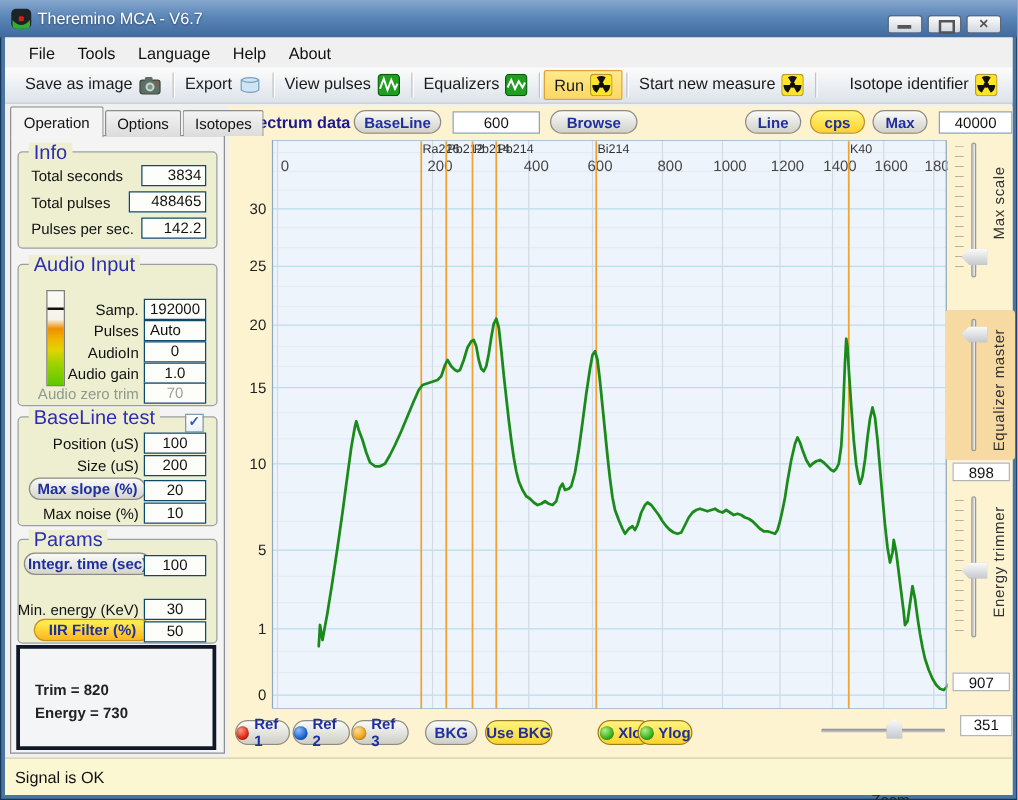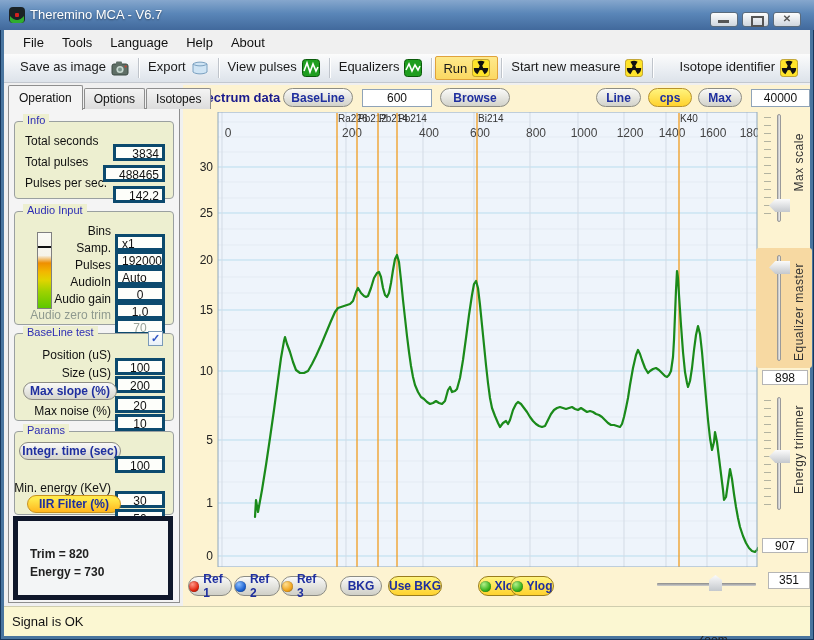--- a/index.html
+++ b/index.html
@@ -27,40 +27,40 @@
     border:1px solid #e0a23c;border-radius:2px;}
   .tb-spacer{flex:1;}
   .icon16{width:18px;height:18px;display:block;}
   
   .tabstrip{position:absolute;left:8px;top:87px;height:22px;display:flex;align-items:flex-end;z-index:3;}
   .tab{font-size:12px;color:#111;border:1px solid #8e8e8e;border-bottom:none;padding:3px 9px 3px 9px;
     background:linear-gradient(#f4f4f4,#dcdcdc);border-radius:2px 2px 0 0;margin-right:1px;}
   .tab.active{background:#f4f4f4;padding:5px 10px;position:relative;top:1px;}
   .leftpanel{position:absolute;left:8px;top:108px;width:172px;height:495px;background:#f4f4f4;border:1px solid #8e8e8e;box-sizing:border-box;}
   .groupbox{position:absolute;left:5px;background:#edefd0;border:1px solid #9aa0a0;border-radius:4px;width:158px;}
-  .gtitle{position:absolute;top:-8px;left:8px;background:#edefd0;padding:0 4px;font-size:11px;color:#2d2db4;}
+  .gtitle{position:absolute;top:-8px;left:8px;background:#edefd0;padding:0 4px;font-size:16px;color:#2d2db4;}
   .grow{position:absolute;left:0;width:100%;height:18px;}
   .glabel{position:absolute;right:62px;top:2px;font-size:12px;color:#111;white-space:nowrap;}
   .glabel.leftal{left:10px;right:auto;}
   .glabel.gray{color:#8f9a8f;}
-  .gval{position:absolute;right:8px;top:0;width:50px;height:17px;background:#fdfefa;border:3px solid #0c4a6e;
-    box-sizing:border-box;font-size:12px;color:#111;text-align:center;line-height:15px;overflow:hidden;margin-top:12px;}
+  .gval{position:absolute;right:8px;top:0;width:50px;height:17px;background:#fdfefa;border:1px solid #0c4a6e;
+    box-sizing:border-box;font-size:12px;color:#111;text-align:center;line-height:15px;overflow:hidden;}
   .gval.rightal{text-align:right;padding-right:3px;}
   .gval.leftal{text-align:left;padding-left:4px;}
   .gval.gray{color:#9aa39a;}
   .pillbtn{position:absolute;left:8px;top:-2px;height:18px;border:1px solid #8c8c84;border-radius:9px;
     background:linear-gradient(#fafaf8,#d5d5cd);color:#1f2f9f;font-size:12px;font-weight:bold;
     display:flex;align-items:center;justify-content:center;box-sizing:border-box;}
   .pillbtn.orange{background:linear-gradient(#ffe84a 20%,#ffb61e);border-color:#c8921f;}
   .meter{position:absolute;left:22px;top:20px;width:15px;height:77px;border:1px solid #808080;box-sizing:border-box;
     background:linear-gradient(180deg,#fbfbf5 0%,#f5f3ea 30%,#ef8f00 40%,#f2b800 52%,#e0d400 63%,#9ed200 78%,#5ec800 100%);}
   .meter-mark{position:absolute;left:0;top:17%;width:100%;height:2px;background:#111;}
   .checkbox{position:absolute;right:10px;top:-3px;width:13px;height:13px;border:1px solid #7a9ab8;background:linear-gradient(#fff,#e9f1f8);
     font-size:11px;line-height:12px;text-align:center;color:#2f54c4;font-weight:bold;}
-  .trimbox{position:absolute;left:13px;top:516px;width:160px;height:84px;background:#f3f5f6;border:5px solid #0f172a;
+  .trimbox{position:absolute;left:13px;top:516px;width:160px;height:84px;background:#f3f5f6;border:3px solid #0f172a;
     box-sizing:border-box;font-size:12px;font-weight:bold;color:#222;}
   .trimbox div{position:absolute;left:12px;}
   .statusbar{position:absolute;left:4px;top:606px;width:806px;height:30px;background:#fbf7d2;border-top:1px solid #cfcdae;
     font-size:13px;color:#111;display:flex;align-items:center;padding-left:8px;box-sizing:border-box;}
   
   .specarea{position:absolute;left:183px;top:85px;width:627px;height:521px;background:#fdf3d1;}
   .spec-header{position:absolute;left:0;top:0;width:100%;height:26px;}
   .spec-title{position:absolute;left:7px;top:5px;font-size:13px;font-weight:bold;color:#1a1a8c;}
   .hbtn{position:absolute;height:19px;border:1px solid #8c8c84;border-radius:10px;background:linear-gradient(#fafaf8,#d2d2ca);
     color:#1f2f9f;font-size:12px;font-weight:bold;display:flex;align-items:center;justify-content:center;box-sizing:border-box;}
@@ -224,24 +224,20 @@
         <span class="glabel leftal">Pulses per sec.</span>
         <span class="gval rightal" style="width:52px;">142.2</span>
       </div>
     </div>
 
     <div class="groupbox" style="top:102px;height:112px;">
       <div class="gtitle">Audio Input</div>
       <div class="meter">
           <div class="meter-mark"></div>
         </div>
-      <div class="grow" style="top:10px;">
-        <span class="glabel">Bins</span>
-        <span class="gval leftal">x1</span>
-      </div>
       <div class="grow" style="top:27px;">
         <span class="glabel">Samp.</span>
         <span class="gval leftal">192000</span>
       </div>
       <div class="grow" style="top:44px;">
         <span class="glabel">Pulses</span>
         <span class="gval leftal">Auto</span>
       </div>
       <div class="grow" style="top:61px;">
         <span class="glabel">AudioIn</span>

